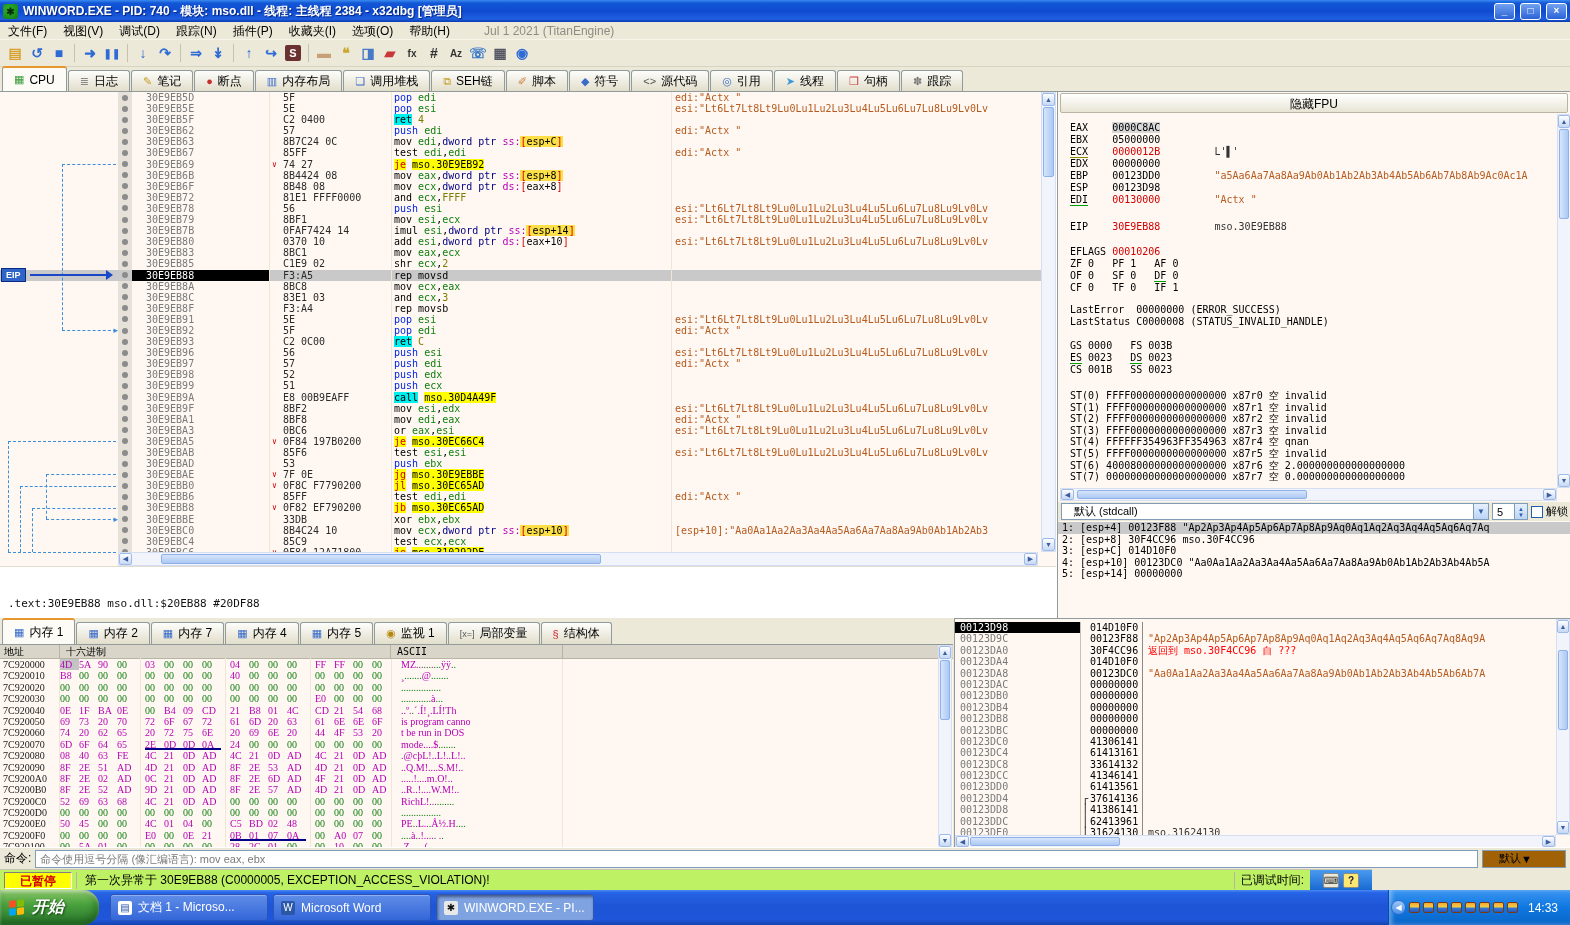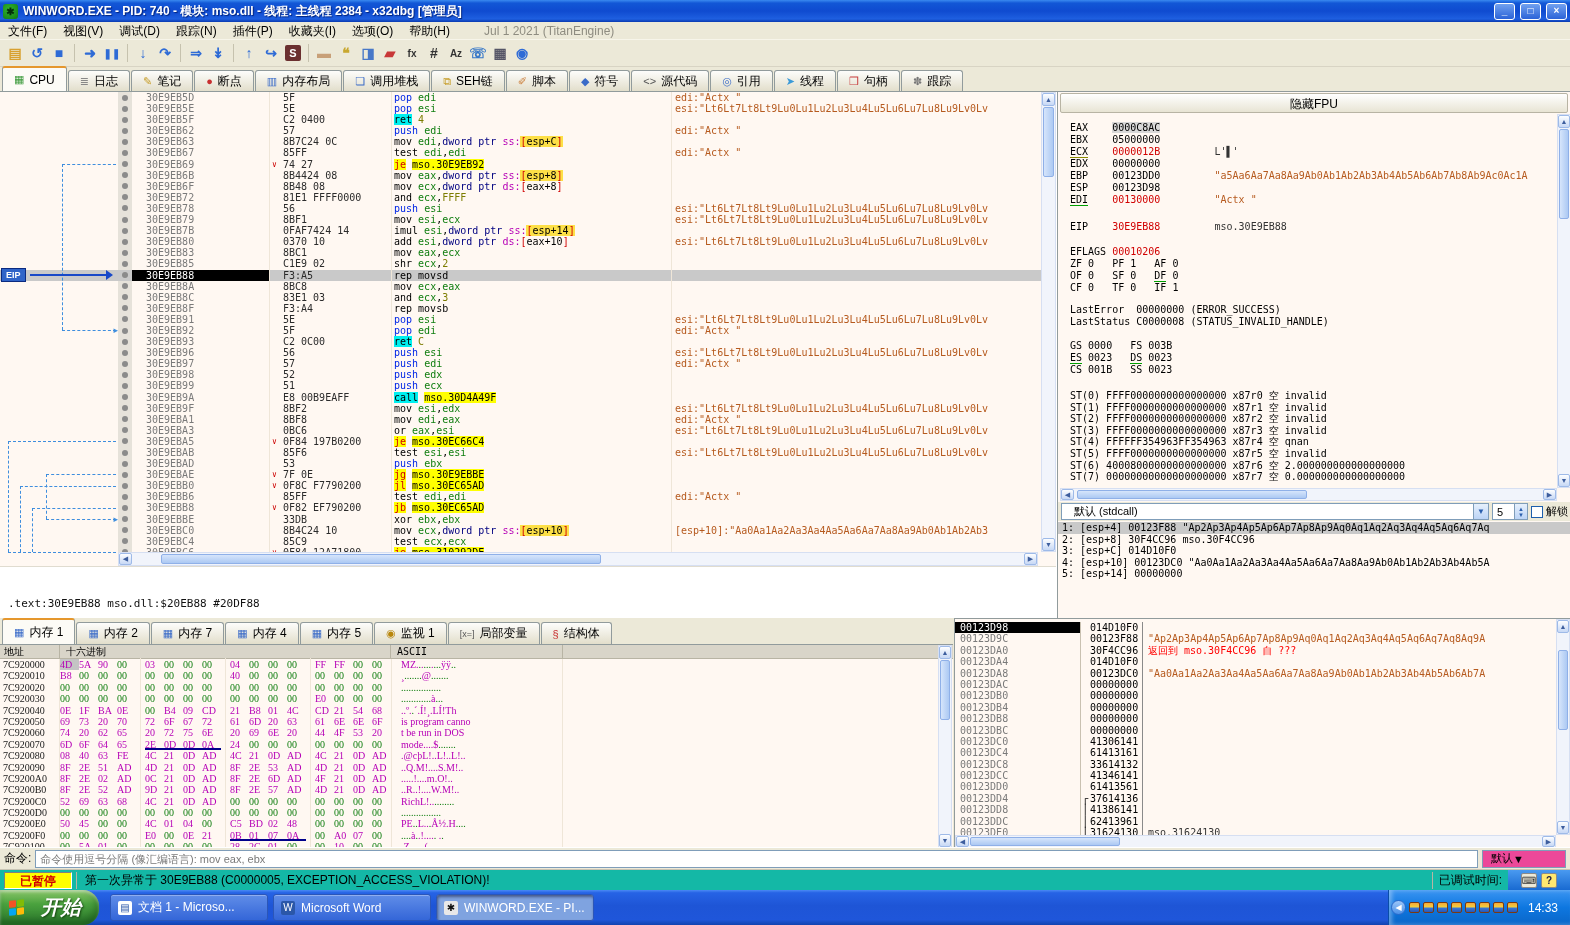--- a/index.html
+++ b/index.html
@@ -116,35 +116,35 @@
 .strow.sel .st-addr{background:#000;color:#fff}
 .st-val{width:62px;flex:none;padding-left:9px;border-right:1px solid #8A8A8A;position:relative}
 .st-brk{position:absolute;left:1px;top:0;color:#000}
 .st-comm{flex:1;padding-left:5px;color:#B65A1E;overflow:hidden}
 .st-comm.ret{color:#F00}.st-comm.mod{color:#333}
 
 
 .cmdbar{position:absolute;left:0;top:847px;width:1570px;height:22px;background:#ECE9D8;display:flex;align-items:center;gap:4px;padding:0 4px;border-top:1px solid #FFF}
 .cmdlabel{font-size:12px}
 .cmdinput{flex:1;height:18px;background:#fff;border:1px solid #7F9DB9;color:#7A7A7A;font-size:11px;padding:0 4px;line-height:17px;white-space:nowrap;overflow:hidden}
-.cmdcombo{width:84px;height:18px;background:#ec4899;border:1px solid #7F9DB9;font-size:11px;display:flex;align-items:center;padding-left:8px;position:relative}
-.statusbar{position:absolute;left:0;top:869px;width:1570px;height:21px;background:#14b8a6;display:flex;align-items:center;font-size:12px;border-top:1px solid #C8C4B4}
+.cmdcombo{width:84px;height:18px;background:#a16207;border:1px solid #7F9DB9;font-size:11px;display:flex;align-items:center;padding-left:16px;position:relative}
+.statusbar{position:absolute;left:0;top:869px;width:1372px;height:21px;background:#bef264;display:flex;align-items:center;font-size:12px;border-top:1px solid #C8C4B4}
 .paused{background:#FFFF00;color:#D10000;font-weight:bold;border:1px solid;border-color:#808080 #fff #fff #808080;padding:1px 15px;margin:0 4px;height:17px;line-height:14px}
 .statmsg{flex:1;border-left:1px solid #B8B4A4;padding-left:8px;height:17px;line-height:17px}
 .dbgtime{border-left:1px solid #B8B4A4;padding:0 6px;height:17px;line-height:17px;white-space:nowrap}
 .langbar{width:62px;height:21px;background:linear-gradient(#4A9AF0,#1668D0);display:flex;align-items:center;justify-content:center;gap:4px;color:#fff}
 .langbtn{width:16px;height:15px;background:#ECE9D8;color:#333;border:1px solid #8A8A8A;border-radius:2px;font-size:10px;display:flex;align-items:center;justify-content:center}
 .langbtn.q{background:#FFE770;font-weight:bold;color:#224}
 
 
 .taskbar{position:absolute;left:0;top:890px;width:1570px;height:35px;
   background:linear-gradient(180deg,#4A8AF4 0%,#2663E5 8%,#1E55D6 45%,#1F56DA 85%,#1143AE 100%)}
 .startbtn{position:absolute;left:0;top:0;width:99px;height:35px;border-radius:0 16px 16px 0;
-  background:linear-gradient(180deg,#8CC76A 0%,#4AA23E 40%,#2E7D2E 90%);display:flex;align-items:center;gap:16px;
-  padding-left:9px;color:#fff;font-size:20px;font-weight:bold;font-style:italic;text-shadow:1px 1px 2px #14420F;
+  background:linear-gradient(180deg,#8CC76A 0%,#4AA23E 40%,#2E7D2E 90%);display:flex;align-items:center;gap:7px;
+  padding-left:9px;color:#fff;font-size:16px;font-weight:bold;font-style:italic;text-shadow:1px 1px 2px #14420F;
   box-shadow:inset -3px -4px 8px rgba(0,40,0,.35), inset 0 2px 3px rgba(255,255,255,.5)}
 .flag{width:16px;height:16px;display:grid;grid-template-columns:7px 7px;grid-template-rows:7px 7px;gap:1px;transform:skewY(-6deg)}
 .flag i{border-radius:1px}
 .task{position:absolute;top:4px;height:27px;width:158px;border:1px solid #2B56B8;border-radius:3px;color:#fff;
   background:linear-gradient(#608DE8,#3466D8);display:flex;align-items:center;gap:6px;padding:0 7px;font-size:12px;
   box-shadow:inset 0 1px 0 #8FAEF0;white-space:nowrap;overflow:hidden}
 .task.active{background:#7FA3E0;box-shadow:inset 1px 2px 3px rgba(0,0,30,.45);color:#fff}
 .ticon{width:14px;height:14px;flex:none;border-radius:2px;display:flex;align-items:center;justify-content:center;font-size:10px}
 .tray{position:absolute;right:0;top:0;height:35px;display:flex;align-items:center;gap:3px;padding:0 12px 0 20px;
   background:linear-gradient(180deg,#3B95F2 0%,#0E77E0 50%,#0A66C8 100%);border-left:1px solid #0A4DA8;

